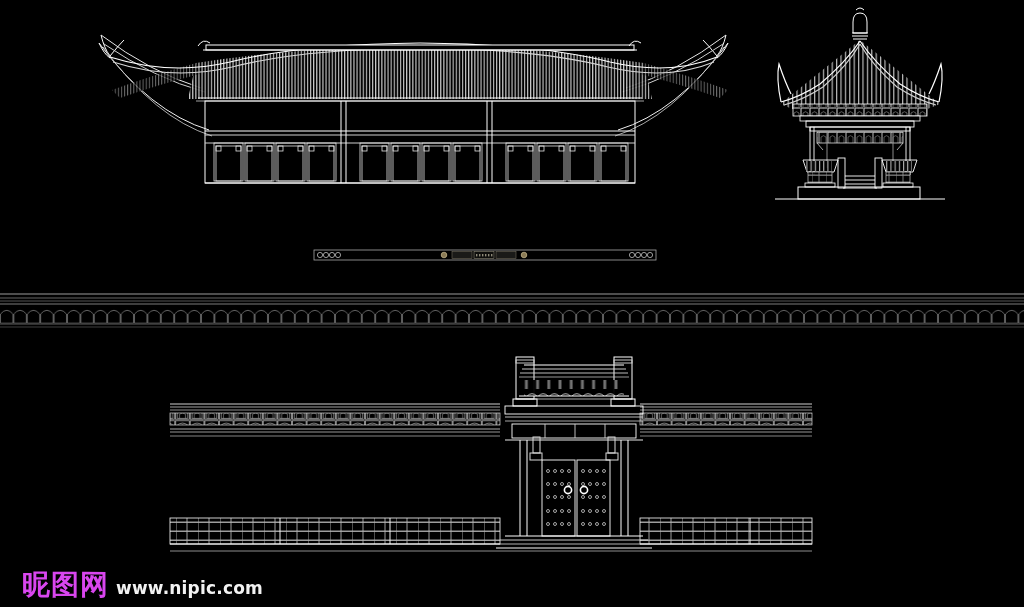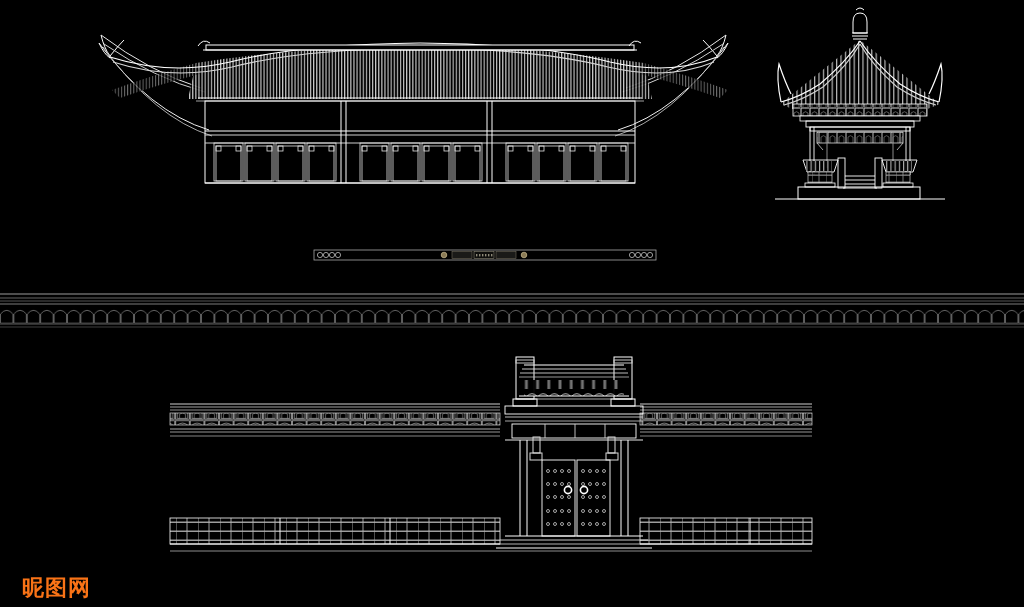--- a/index.html
+++ b/index.html
@@ -3,21 +3,21 @@
 <meta charset="utf-8">
 <style>
   html,body{margin:0;padding:0;background:#000;}
   body{width:1024px;height:607px;overflow:hidden;font-family:"Liberation Sans",sans-serif;}
   #stage{position:relative;width:1024px;height:607px;background:#000;}
   svg.layer{position:absolute;left:0;top:0;width:1024px;height:607px;display:block;}
 
   
   .wm{position:absolute;left:0;bottom:0;width:1024px;height:42px;}
   .wm-left{position:absolute;left:22px;bottom:8px;display:flex;align-items:baseline;gap:7px;}
-  .wm-logo{font-family:"DejaVu Sans",sans-serif;font-size:22px;font-weight:700;color:#f97316;letter-spacing:1px;line-height:1;}
+  .wm-logo{font-family:"DejaVu Sans",sans-serif;font-size:28px;font-weight:700;color:#d946ef;letter-spacing:1px;line-height:1;}
   .wm-url{font-family:"DejaVu Sans",sans-serif;font-size:17px;font-weight:700;color:#f2f2f2;line-height:1;letter-spacing:.2px;}
   .wm-right{position:absolute;right:12px;bottom:11px;font-family:"Liberation Sans",sans-serif;
             font-size:11px;color:#d8d8d8;letter-spacing:.1px;white-space:nowrap;}
 </style>
 </head>
 <body>
 
 <div id="stage">
 
   <svg class="layer" viewBox="0 0 1024 607">
@@ -463,16 +463,17 @@
         </g>
       </g>
 
       <path d="M170 551 H812" stroke="#9d9d9d" stroke-width="0.9"></path>
     </g>
   </svg>
 
   <div class="wm">
     <div class="wm-left">
       <span class="wm-logo">昵图网</span>
+      <span class="wm-url">www.nipic.com</span>
     </div>
   </div>
 
 </div>
 
 </body></html>

